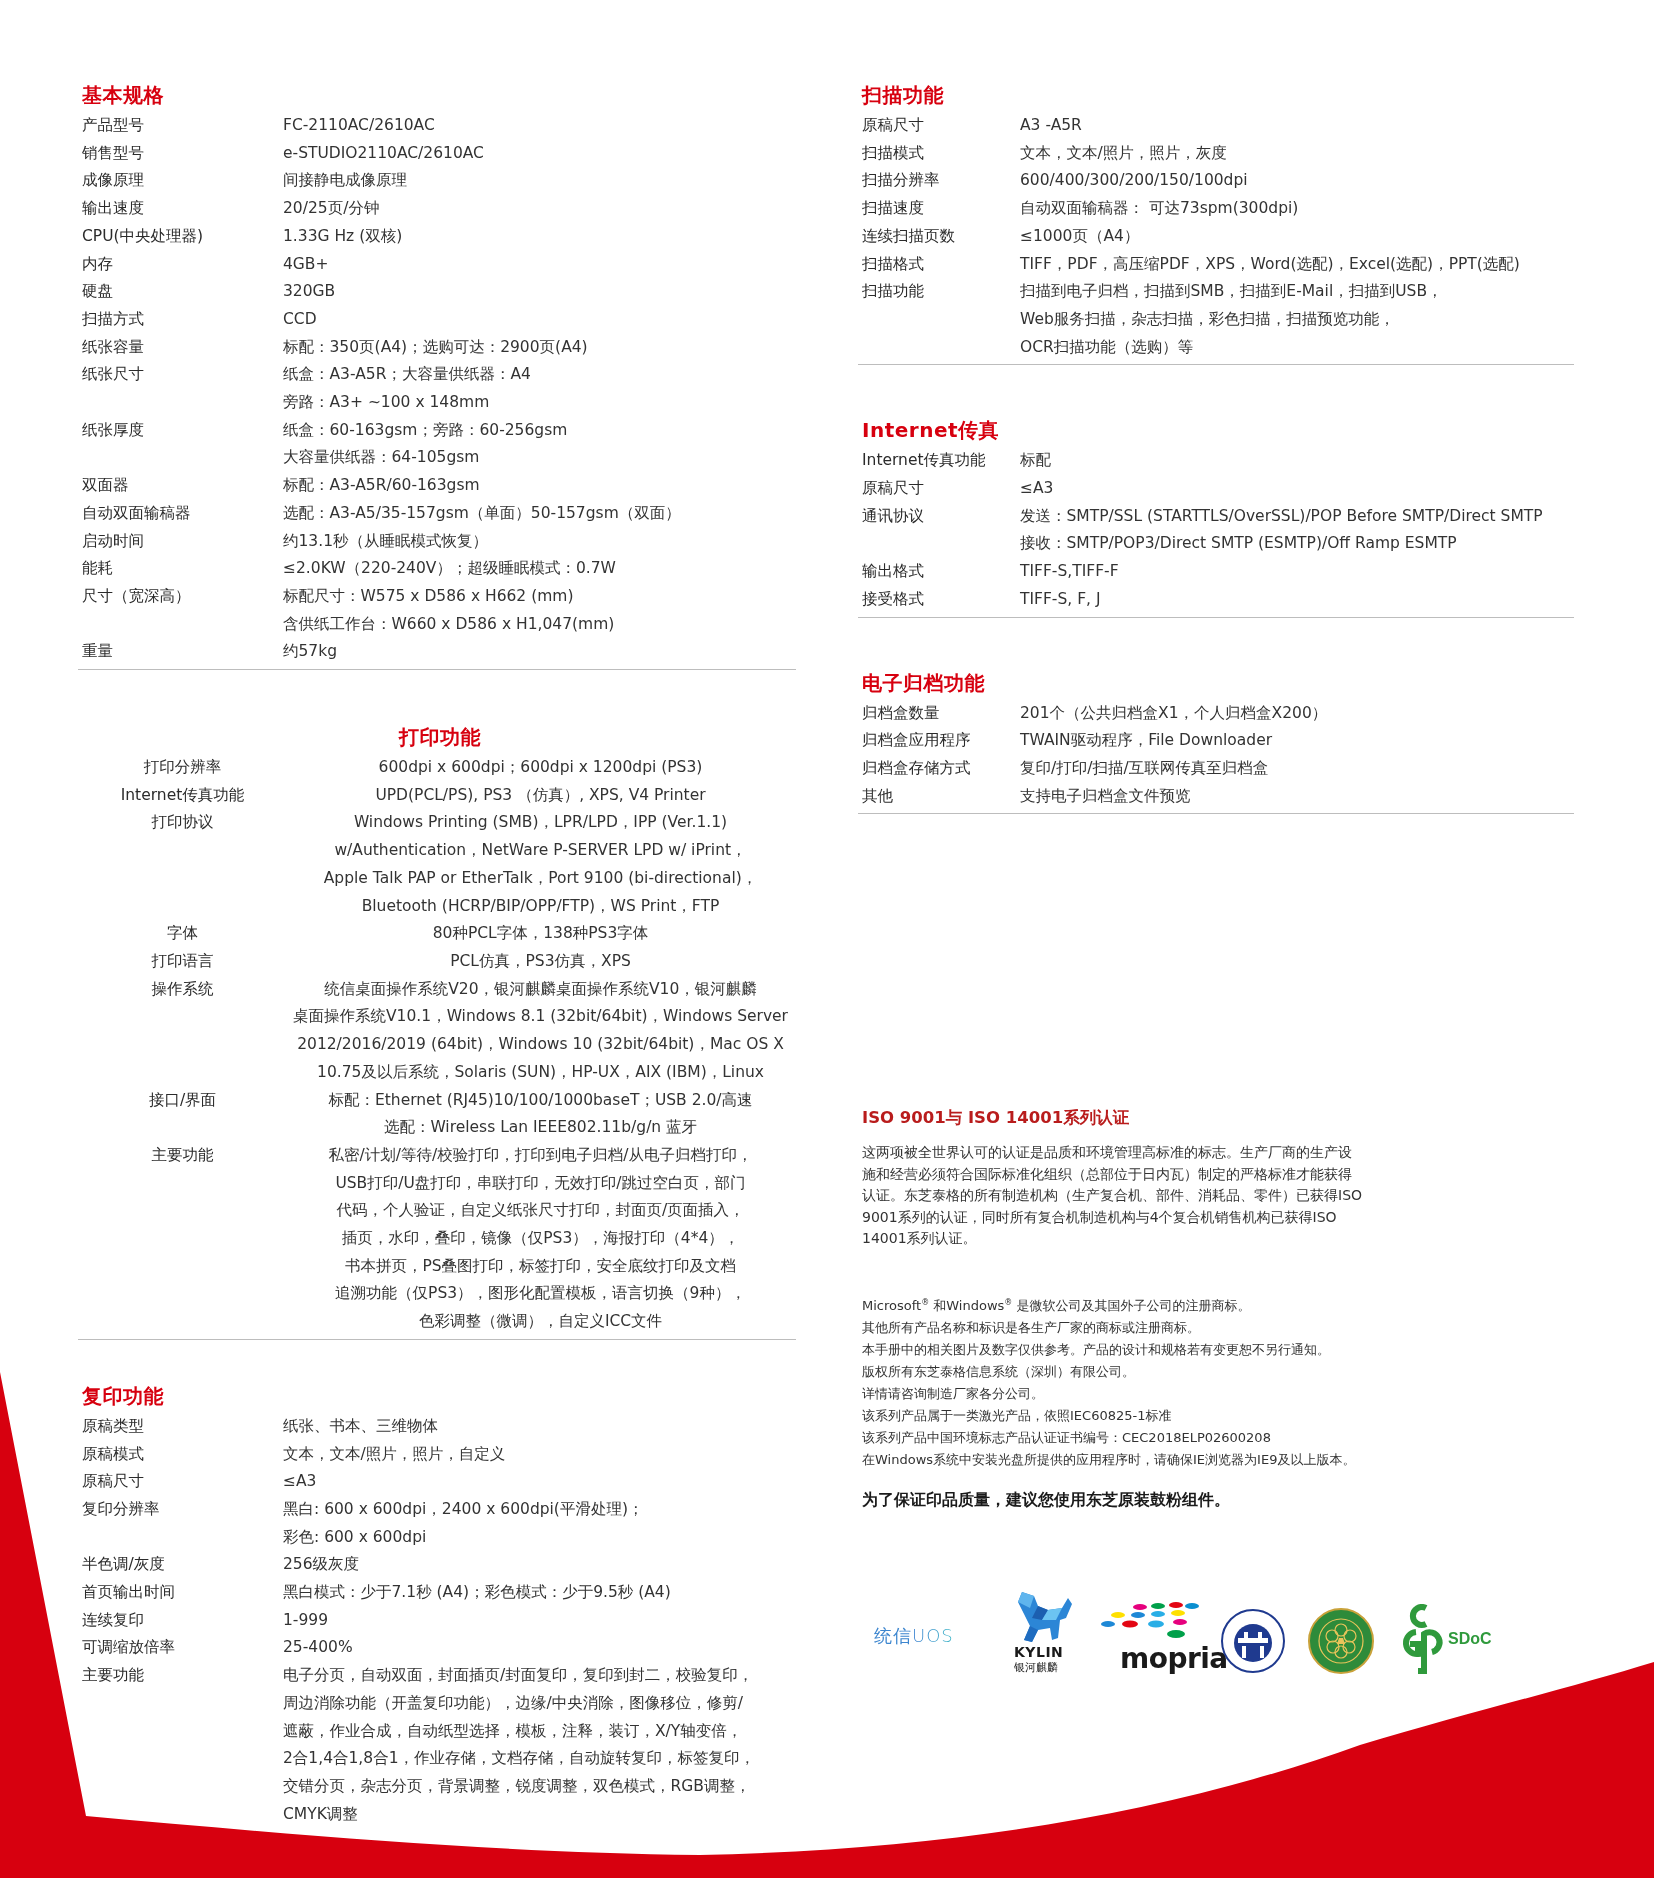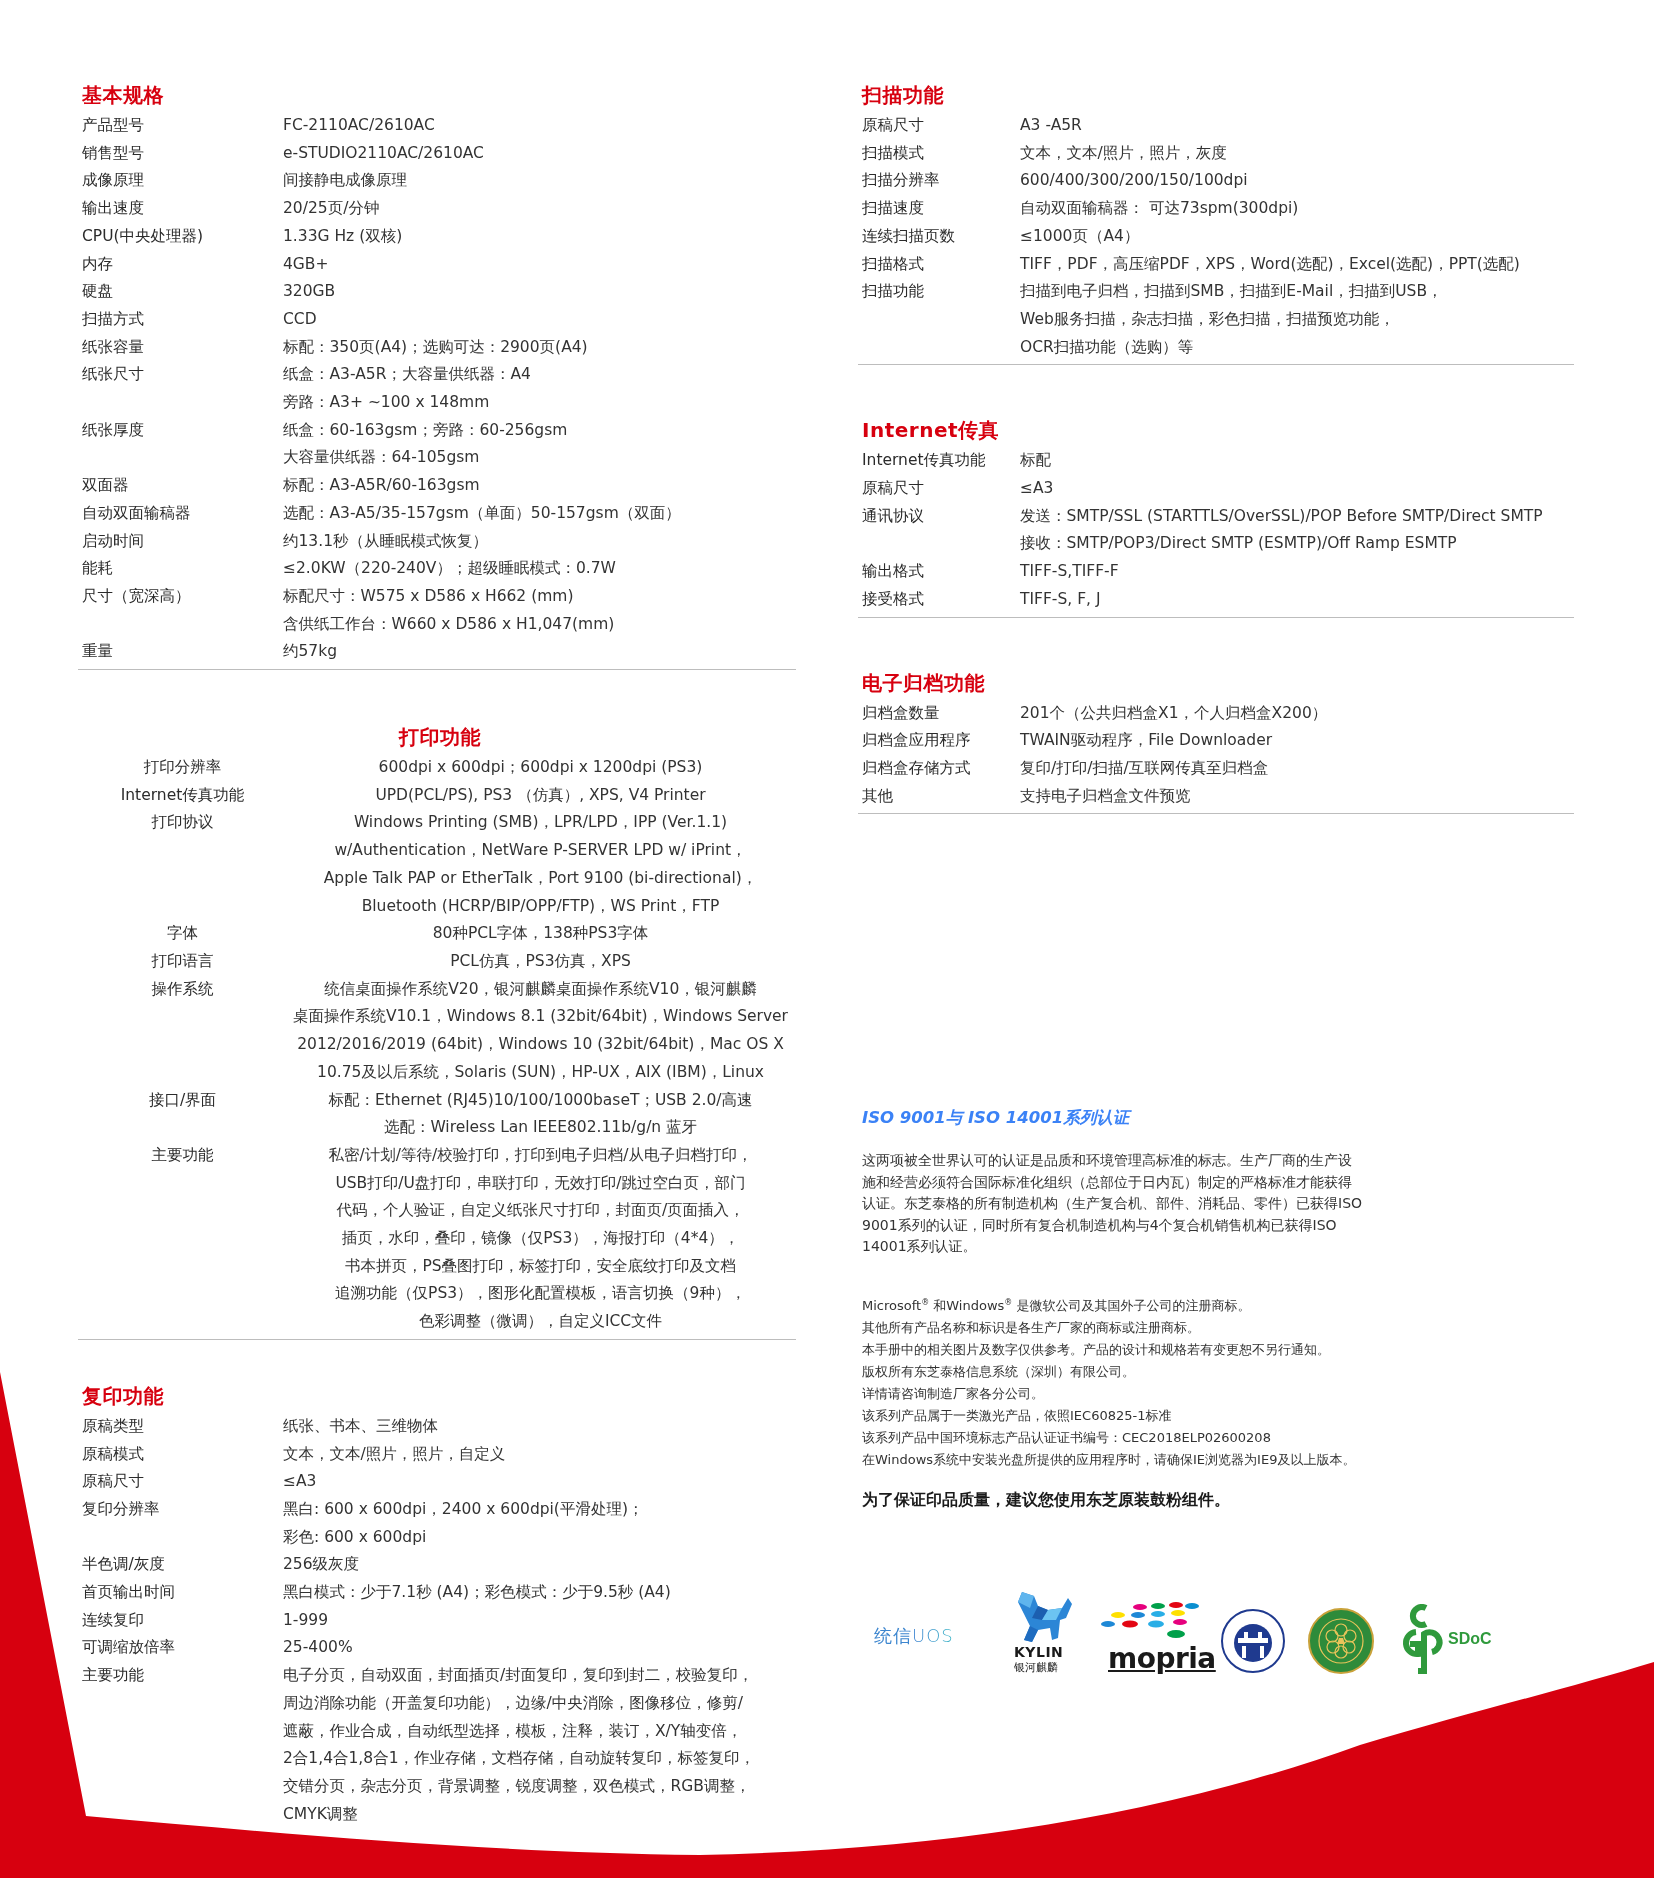--- a/index.html
+++ b/index.html
@@ -25,38 +25,38 @@
   .col-right .divider { margin-left: -4px; width: 716px; }
 
   #s-basic { }
   #s-print { margin-top: 50px; text-align: center; }
   #s-copy { margin-top: 39px; }
   #s-scan { }
   #s-ifax { margin-top: 48px; }
   #s-archive { margin-top: 48px; }
 
   .iso-block { position: absolute; left: 862px; top: 1106px; width: 560px; z-index: 1; }
-  .iso-title { font-size: 16.5px; font-weight: bold; color: #3b82f6; line-height: 24px; margin-bottom: 20px; font-style: italic; }
+  .iso-title { font-size: 16.5px; font-weight: bold; color: #b91c1c; line-height: 24px; margin-bottom: 12px; }
   .iso-body div { font-size: 14px; line-height: 21.5px; color: #333; white-space: nowrap; }
 
   .notes-block { position: absolute; left: 862px; top: 1292px; width: 560px; z-index: 1; }
   .notes-block .note { font-size: 13px; line-height: 22px; color: #333; white-space: nowrap; }
   .notes-block .note sup { font-size: 8px; }
   .tip { position: absolute; left: 862px; top: 1490px; font-size: 16px; font-weight: bold; color: #1a1a1a; z-index: 1; white-space: nowrap; }
 
   .logos { position: absolute; left: 862px; top: 1590px; height: 100px; width: 640px; z-index: 1; }
   .logo { position: absolute; }
   .logo-uos { left: 12px; top: 34px; font-size: 18px; color: #4a8fd0; letter-spacing: 1px; }
   .logo-uos .uos-cn { color: #3d86cf; }
   .logo-uos .uos-en { background: linear-gradient(90deg,#3b7fd0,#3fb8c7); -webkit-background-clip: text; color: transparent; font-weight: 300; }
   .logo-kylin { left: 150px; top: 0; width: 64px; height: 90px; }
   .logo-kylin .kylin-text { position: absolute; left: 2px; top: 54px; font-size: 14px; font-weight: bold; color: #1a1a1a; letter-spacing: 0.5px; }
   .logo-kylin .kylin-cn { position: absolute; left: 2px; top: 70px; font-size: 11px; color: #1a1a1a; white-space: nowrap; }
   .logo-mopria { left: 238px; top: 12px; width: 104px; height: 76px; }
-  .logo-mopria .mopria-text { position: absolute; left: 8px; top: 40px; font-size: 28px; font-weight: bold; color: #1a1a1a; letter-spacing: -0.5px; text-decoration: underline; }
+  .logo-mopria .mopria-text { position: absolute; left: 20px; top: 40px; font-size: 28px; font-weight: bold; color: #1a1a1a; letter-spacing: -0.5px; }
   .logo-energy { left: 358px; top: 18px; width: 66px; height: 66px; }
   .logo-env { left: 446px; top: 18px; width: 66px; height: 66px; }
   .logo-sdoc { left: 534px; top: 14px; width: 110px; height: 74px; }
   .logo-sdoc .sdoc-text { position: absolute; left: 52px; top: 26px; font-size: 16px; font-weight: bold; color: #2f9a3c; font-family: "Liberation Sans", sans-serif; }
 </style>
 </head>
 <body>
 
 <svg class="bg-shape" viewBox="0 0 1657 1883" preserveAspectRatio="none">
   <path d="M0,1372 L86,1816 C300,1835 480,1852 700,1855 C960,1850 1180,1810 1360,1745 C1470,1712 1570,1688 1654,1662 L1654,1878 L0,1878 Z" fill="#d7000f"></path>

